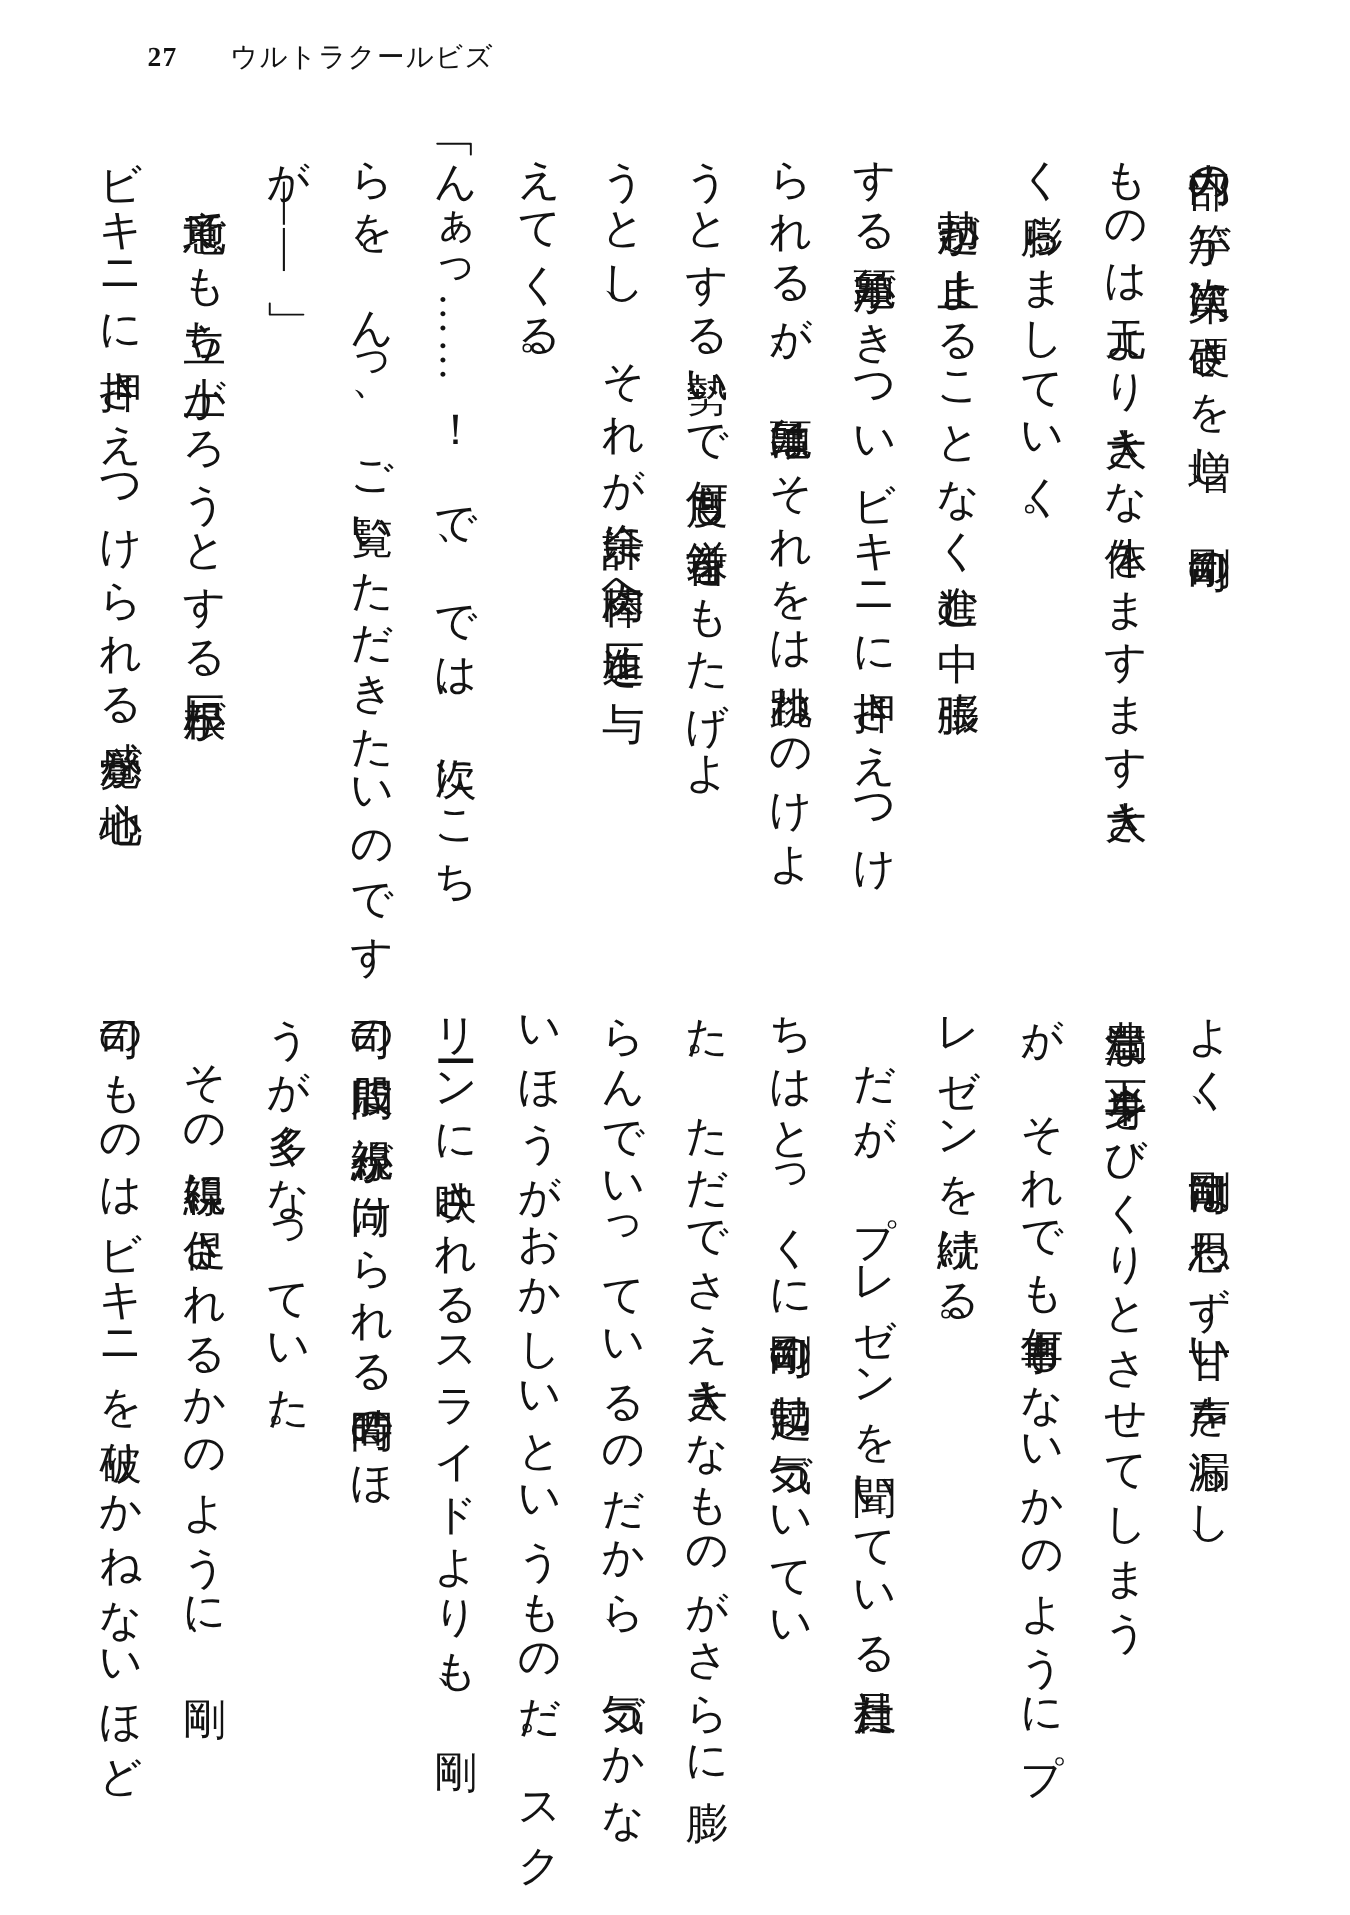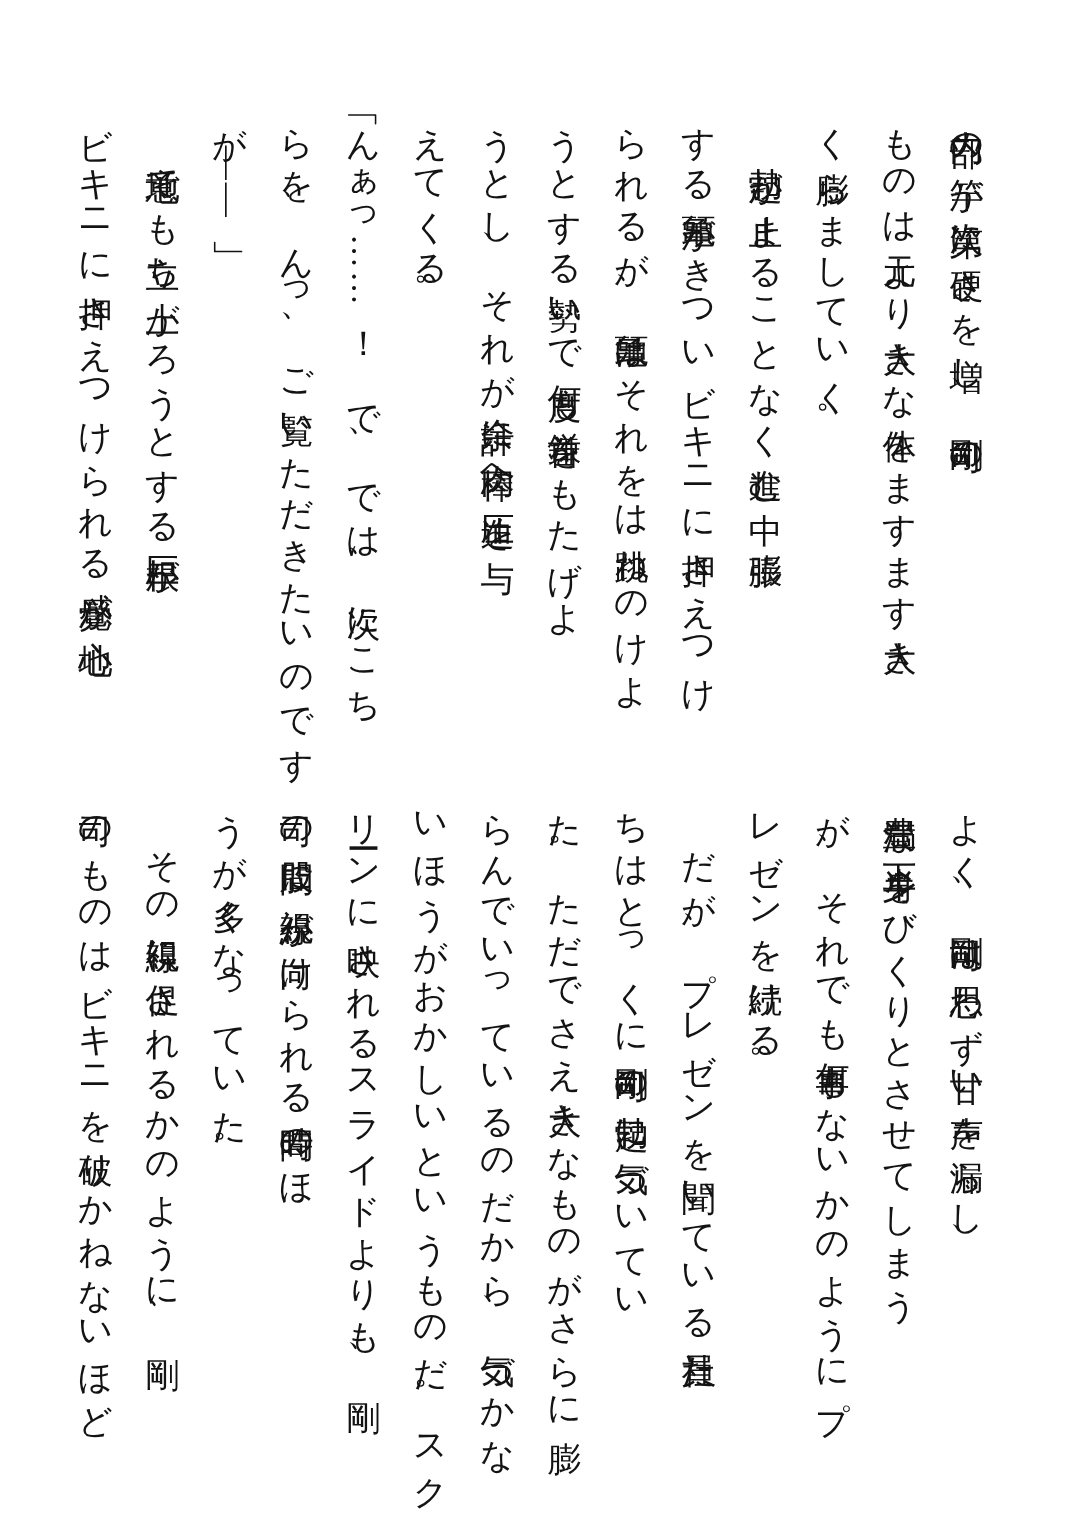--- a/index.html
+++ b/index.html
@@ -59,20 +59,23 @@
     margin: 0;
     padding: 0;
     white-space: nowrap;
   }
 </style>
 </head>
 <body>
 
 <div class="page">
 
+  <header class="page-header">
+    <span class="page-number">27</span><span class="running-title">ウルトラクールビズ</span>
+  </header>
 
   <div class="text-block block-top">
       <p class="tline">内部の竿が次第に硬さを増し、剛司の</p>
       <p class="tline">ものは元より大きな体をますます大き</p>
       <p class="tline">く膨らましていく。</p>
       <p class="tline">　勃起が止まることなく進む中、膨張</p>
       <p class="tline">する亀頭がきついビキニに押さえつけ</p>
       <p class="tline">られるが、亀頭はそれをは跳ねのけよ</p>
       <p class="tline">うとする勢いで何度も鎌首をもたげよ</p>
       <p class="tline">うとし、それが余計に肉棒へ圧迫を与</p>

